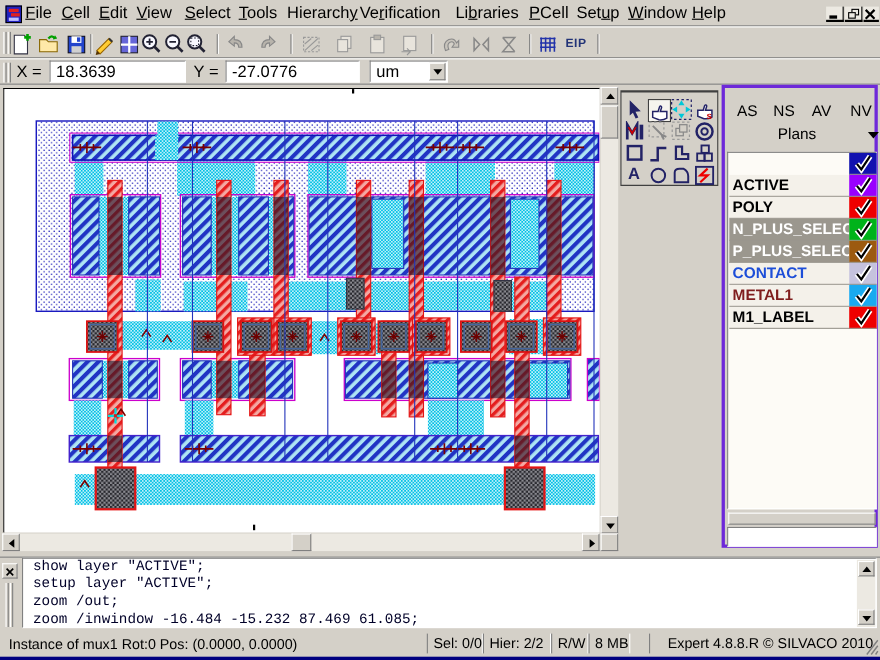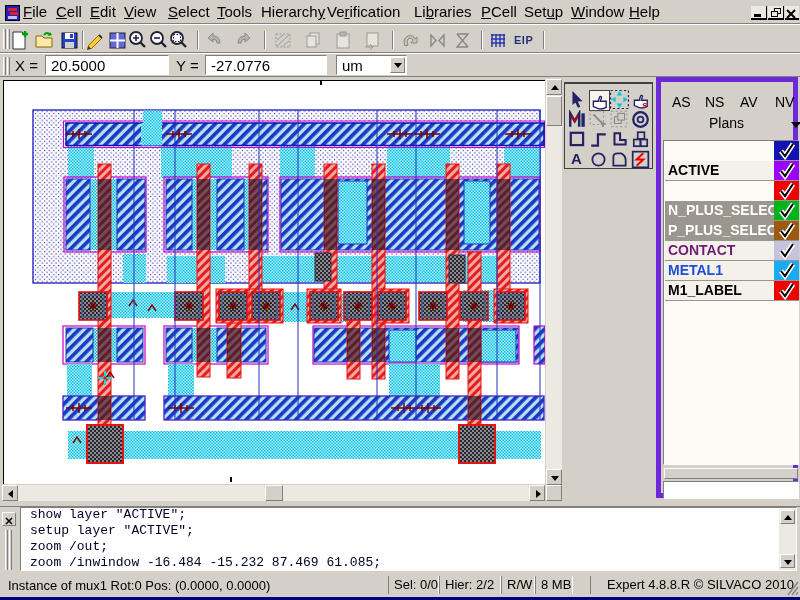--- a/index.html
+++ b/index.html
@@ -151,21 +151,21 @@
 <div class="tbsep" style="left:264px;"></div>
 <div class="tbsep" style="left:392px;"></div>
 <div class="tbsep" style="left:481px;"></div>
 <div class="tbsep" style="left:543px;"></div>
 <div class="abs" style="left:0;top:52px;width:800px;height:1px;background:#808080;"></div>
 <div class="abs" style="left:0;top:53px;width:800px;height:1px;background:#fff;"></div>
 
 <div class="abs grip" style="left:3px;top:57px;height:18px;"></div>
 <div class="abs grip" style="left:7px;top:57px;height:18px;"></div>
 <span class="abs" style="left:15px;top:57px;font-size:15px;">X =</span>
-<div class="abs sunken" style="left:45px;top:55px;width:124px;height:20px;background:#fff;font-size:15px;padding:1px 0 0 5px;">20.5000</div>
+<div class="abs sunken" style="left:45px;top:55px;width:124px;height:20px;background:#fff;font-size:15px;padding:1px 0 0 5px;">18.3639</div>
 <span class="abs" style="left:176px;top:57px;font-size:15px;">Y =</span>
 <div class="abs sunken" style="left:205px;top:55px;width:122px;height:20px;background:#fff;font-size:15px;padding:1px 0 0 5px;">-27.0776</div>
 <div class="abs sunken" style="left:336px;top:55px;width:71px;height:20px;background:#fff;font-size:15px;padding:1px 0 0 5px;">um</div>
 <div class="abs raised" style="left:390px;top:57px;width:15px;height:16px;background:#d4d0c8;">
   <div class="abs" style="left:3px;top:5px;width:0;height:0;border:4px solid transparent;border-top:5px solid #000;"></div>
     </div>
 <div class="abs" style="left:0;top:76px;width:800px;height:1px;background:#808080;"></div>
 
 <div class="abs" style="left:2px;top:78px;width:563px;height:425px;background:#d4d0c8;"></div>
 <div class="abs" style="left:3px;top:80px;width:542px;height:404px;background:#fff;border-left:1px solid #000;border-top:1px solid #000;"></div>
@@ -460,69 +460,70 @@
         </svg></div>
 <div class="pcell" style="left:45px;top:66px;"><svg width="19" height="19" viewBox="0 0 17 17">
           <path d="M3 14 V6 Q3 3 7 3 H10 Q14 5 14 9 V14 Z" fill="none" stroke="#222266" stroke-width="1.6"></path>
         </svg></div>
 <div class="pcell" style="left:66px;top:66px;"><svg width="19" height="19" viewBox="0 0 17 17">
           <rect x="1.5" y="1.5" width="14" height="14" fill="none" stroke="#222266" stroke-width="1.5"></rect>
           <path d="M11 3 L5 8.5 L11 8.5 L5 14" stroke="#ee0000" stroke-width="1.8" fill="none"></path>
         </svg></div>
 </div>
 
-<div id="layerpanel" class="abs" style="left:656px;top:77px;width:142px;height:421px;background:#d4d0c8;border:5px solid #6d28d9;">
+<div id="layerpanel" class="abs" style="left:656px;top:77px;width:142px;height:421px;background:#d4d0c8;border:3px solid #6d28d9;">
   <span class="abs" style="left:11px;top:12px;font-size:14px;">AS</span>
   <span class="abs" style="left:44px;top:12px;font-size:14px;">NS</span>
   <span class="abs" style="left:79px;top:12px;font-size:14px;">AV</span>
   <span class="abs" style="left:114px;top:12px;font-size:14px;">NV</span>
   <span class="abs" style="left:48px;top:33px;font-size:14px;">Plans</span>
   <div class="abs" style="left:130px;top:40px;width:0;height:0;border:5px solid transparent;border-top:6px solid #000;"></div>
   <div class="abs sunken" style="left:2px;top:58px;width:136px;height:325px;background:#fdfbf6;">
 <div class="lsw" style="top:0px;background:#1212b0;">
           <svg width="20" height="18" viewBox="0 0 20 18">
             <path d="M4 9 L8 14 L16 2" fill="none" stroke="#fff" stroke-width="5"></path>
             <path d="M4 9 L8 14 L16 2" fill="none" stroke="#000" stroke-width="2"></path>
           </svg>
         </div>
 <div class="lrow" style="top:20px;background:#f4f1ea;color:#000;">ACTIVE</div>
 <div class="lsw" style="top:20px;background:#9900ff;">
           <svg width="20" height="18" viewBox="0 0 20 18">
             <path d="M4 9 L8 14 L16 2" fill="none" stroke="#fff" stroke-width="5"></path>
             <path d="M4 9 L8 14 L16 2" fill="none" stroke="#000" stroke-width="2"></path>
           </svg>
         </div>
+<div class="lrow" style="top:40px;background:#f4f1ea;color:#000;">POLY</div>
 <div class="lsw" style="top:40px;background:#ee0000;">
           <svg width="20" height="18" viewBox="0 0 20 18">
             <path d="M4 9 L8 14 L16 2" fill="none" stroke="#fff" stroke-width="5"></path>
             <path d="M4 9 L8 14 L16 2" fill="none" stroke="#000" stroke-width="2"></path>
           </svg>
         </div>
 <div class="lrow" style="top:60px;background:#9b978e;color:#fff;">N_PLUS_SELECT</div>
 <div class="lsw" style="top:60px;background:#00b31a;">
           <svg width="20" height="18" viewBox="0 0 20 18">
             <path d="M4 9 L8 14 L16 2" fill="none" stroke="#fff" stroke-width="5"></path>
             <path d="M4 9 L8 14 L16 2" fill="none" stroke="#000" stroke-width="2"></path>
           </svg>
         </div>
 <div class="lrow" style="top:80px;background:#9b978e;color:#fff;">P_PLUS_SELECT</div>
 <div class="lsw" style="top:80px;background:#9c5a10;">
           <svg width="20" height="18" viewBox="0 0 20 18">
             <path d="M4 9 L8 14 L16 2" fill="none" stroke="#fff" stroke-width="5"></path>
             <path d="M4 9 L8 14 L16 2" fill="none" stroke="#000" stroke-width="2"></path>
           </svg>
         </div>
-<div class="lrow" style="top:100px;background:#f4f1ea;color:#701a75;">CONTACT</div>
+<div class="lrow" style="top:100px;background:#f4f1ea;color:#1d4ed8;">CONTACT</div>
 <div class="lsw" style="top:100px;background:#c5c2dd;">
           <svg width="20" height="18" viewBox="0 0 20 18">
             <path d="M4 9 L8 14 L16 2" fill="none" stroke="#fff" stroke-width="5"></path>
             <path d="M4 9 L8 14 L16 2" fill="none" stroke="#000" stroke-width="2"></path>
           </svg>
         </div>
-<div class="lrow" style="top:120px;background:#f4f1ea;color:#1d4ed8;">METAL1</div>
+<div class="lrow" style="top:120px;background:#f4f1ea;color:#7f1d1d;">METAL1</div>
 <div class="lsw" style="top:120px;background:#19aaf0;">
           <svg width="20" height="18" viewBox="0 0 20 18">
             <path d="M4 9 L8 14 L16 2" fill="none" stroke="#fff" stroke-width="5"></path>
             <path d="M4 9 L8 14 L16 2" fill="none" stroke="#000" stroke-width="2"></path>
           </svg>
         </div>
 <div class="lrow" style="top:140px;background:#f4f1ea;color:#000;">M1_LABEL</div>
 <div class="lsw" style="top:140px;background:#ee0000;">
           <svg width="20" height="18" viewBox="0 0 20 18">
             <path d="M4 9 L8 14 L16 2" fill="none" stroke="#fff" stroke-width="5"></path>

